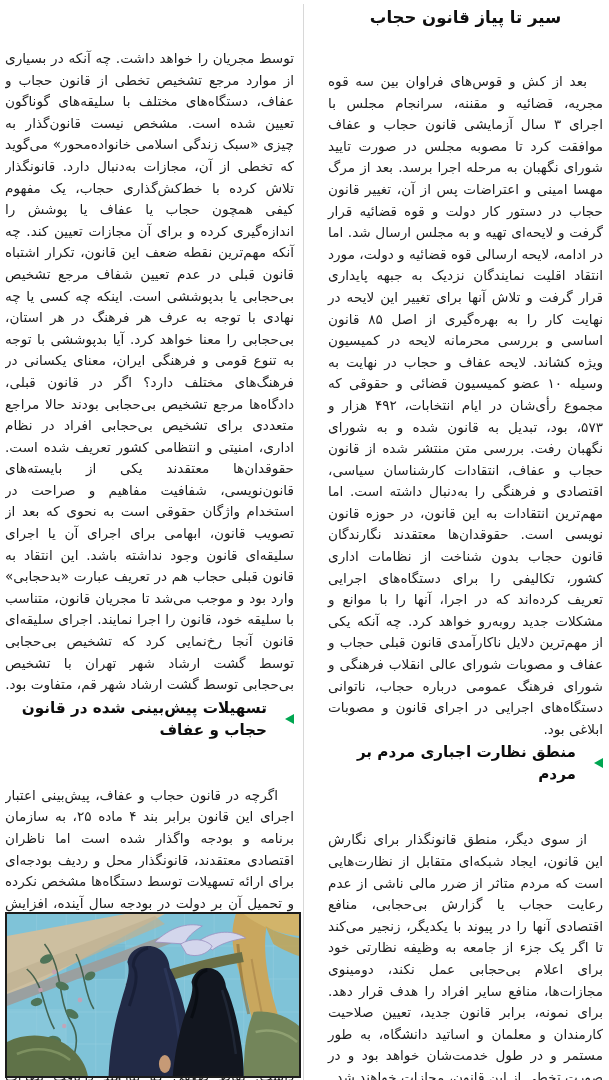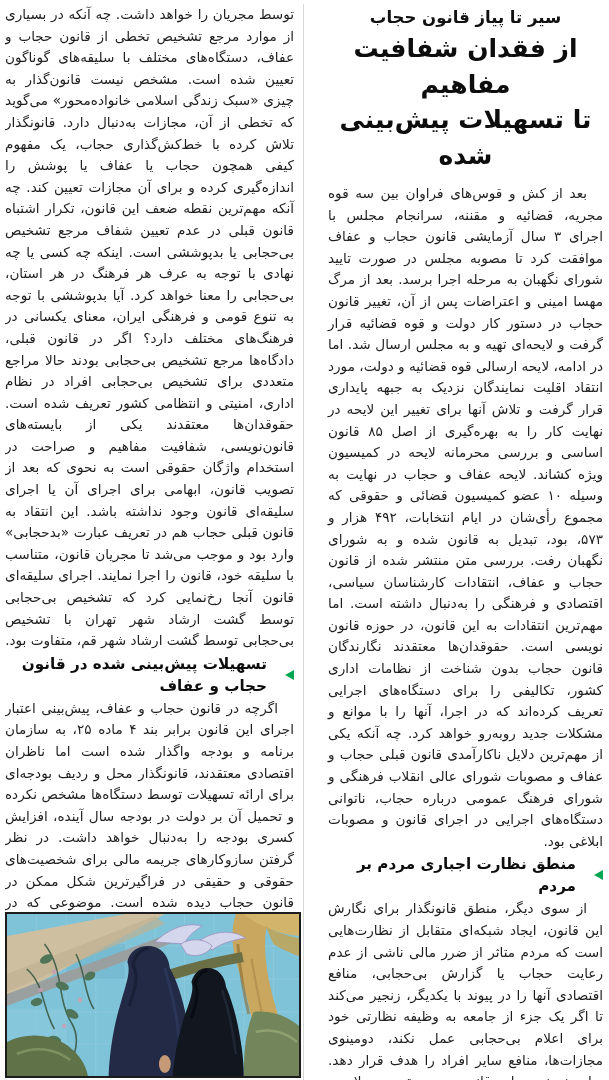--- a/index.html
+++ b/index.html
@@ -53,20 +53,21 @@
     line-height: 1.42;
     color:#0d0d0d;
     margin-bottom: 10px;
   }
   .body{
     font-size: 13.6px;
     line-height: 21.6px;
     text-align: justify;
     text-justify: inter-word;
     color:#1e1e1e;
+    margin-top:44px;
   }
   .indent{ text-indent: 16px; }
   .subhead{
     display:flex;
     align-items:center;
     gap:18px;
     font-size: 15.2px;
     font-weight: bold;
     line-height: 22px;
     color:#0e0e0e;
@@ -92,21 +93,20 @@
   .photo svg{ display:block; width:100%; height:100%; }
 </style>
 </head>
 <body>
 
 <div class="page">
 
   <div class="col col-right">
     <div class="headline">
       <div class="kicker">سیر تا پیاز قانون حجاب</div>
-      <h1 class="title"><span>از فقدان شفافیت مفاهیم</span><br><span>تا تسهیلات پیش‌بینی شده</span></h1>
     </div>
     <p class="body indent">بعد از کش و قوس‌های فراوان بین سه قوه مجریه، قضائیه و مقننه، سرانجام مجلس با اجرای ۳ سال آزمایشی قانون حجاب و عفاف موافقت کرد تا مصوبه مجلس در صورت تایید شورای نگهبان به مرحله اجرا برسد. بعد از مرگ مهسا امینی و اعتراضات پس از آن، تغییر قانون حجاب در دستور کار دولت و قوه قضائیه قرار گرفت و لایحه‌ای تهیه و به مجلس ارسال شد. اما در ادامه، لایحه ارسالی قوه قضائیه و دولت، مورد انتقاد اقلیت نمایندگان نزدیک به جبهه پایداری قرار گرفت و تلاش آنها برای تغییر این لایحه در نهایت کار را به بهره‌گیری از اصل ۸۵ قانون اساسی و بررسی محرمانه لایحه در کمیسیون ویژه کشاند. لایحه عفاف و حجاب در نهایت به وسیله ۱۰ عضو کمیسیون قضائی و حقوقی که مجموع رأی‌شان در ایام انتخابات، ۴۹۲ هزار و ۵۷۳، بود، تبدیل به قانون شده و به شورای نگهبان رفت. بررسی متن منتشر شده از قانون حجاب و عفاف، انتقادات کارشناسان سیاسی، اقتصادی و فرهنگی را به‌دنبال داشته است. اما مهم‌ترین انتقادات به این قانون، در حوزه قانون نویسی است. حقوقدان‌ها معتقدند نگارندگان قانون حجاب بدون شناخت از نظامات اداری کشور، تکالیفی را برای دستگاه‌های اجرایی تعریف کرده‌اند که در اجرا، آنها را با موانع و مشکلات جدید روبه‌رو خواهد کرد. چه آنکه یکی از مهم‌ترین دلایل ناکارآمدی قانون قبلی حجاب و عفاف و مصوبات شورای عالی انقلاب فرهنگی و شورای فرهنگ عمومی درباره حجاب، ناتوانی دستگاه‌های اجرایی در اجرای قانون و مصوبات ابلاغی بود.</p>
     <h2 class="subhead">
       <span class="tri"></span>
       <span>منطق نظارت اجباری مردم بر مردم</span>
     </h2>
     <p class="body indent">از سوی دیگر، منطق قانونگذار برای نگارش این قانون، ایجاد شبکه‌ای متقابل از نظارت‌هایی است که مردم متاثر از ضرر مالی ناشی از عدم رعایت حجاب یا گزارش بی‌حجابی، منافع اقتصادی آنها را در پیوند با یکدیگر، زنجیر می‌کند تا اگر یک جزء از جامعه به وظیفه نظارتی خود برای اعلام بی‌حجابی عمل نکند، دومینوی مجازات‌ها، منافع سایر افراد را هدف قرار دهد. برای نمونه، برابر قانون جدید، تعیین صلاحیت کارمندان و معلمان و اساتید دانشگاه، به طور مستمر و در طول خدمت‌شان خواهد بود و در صورت تخطی از این قانون، مجازات خواهند شد.</p>
 
   </div>
 

